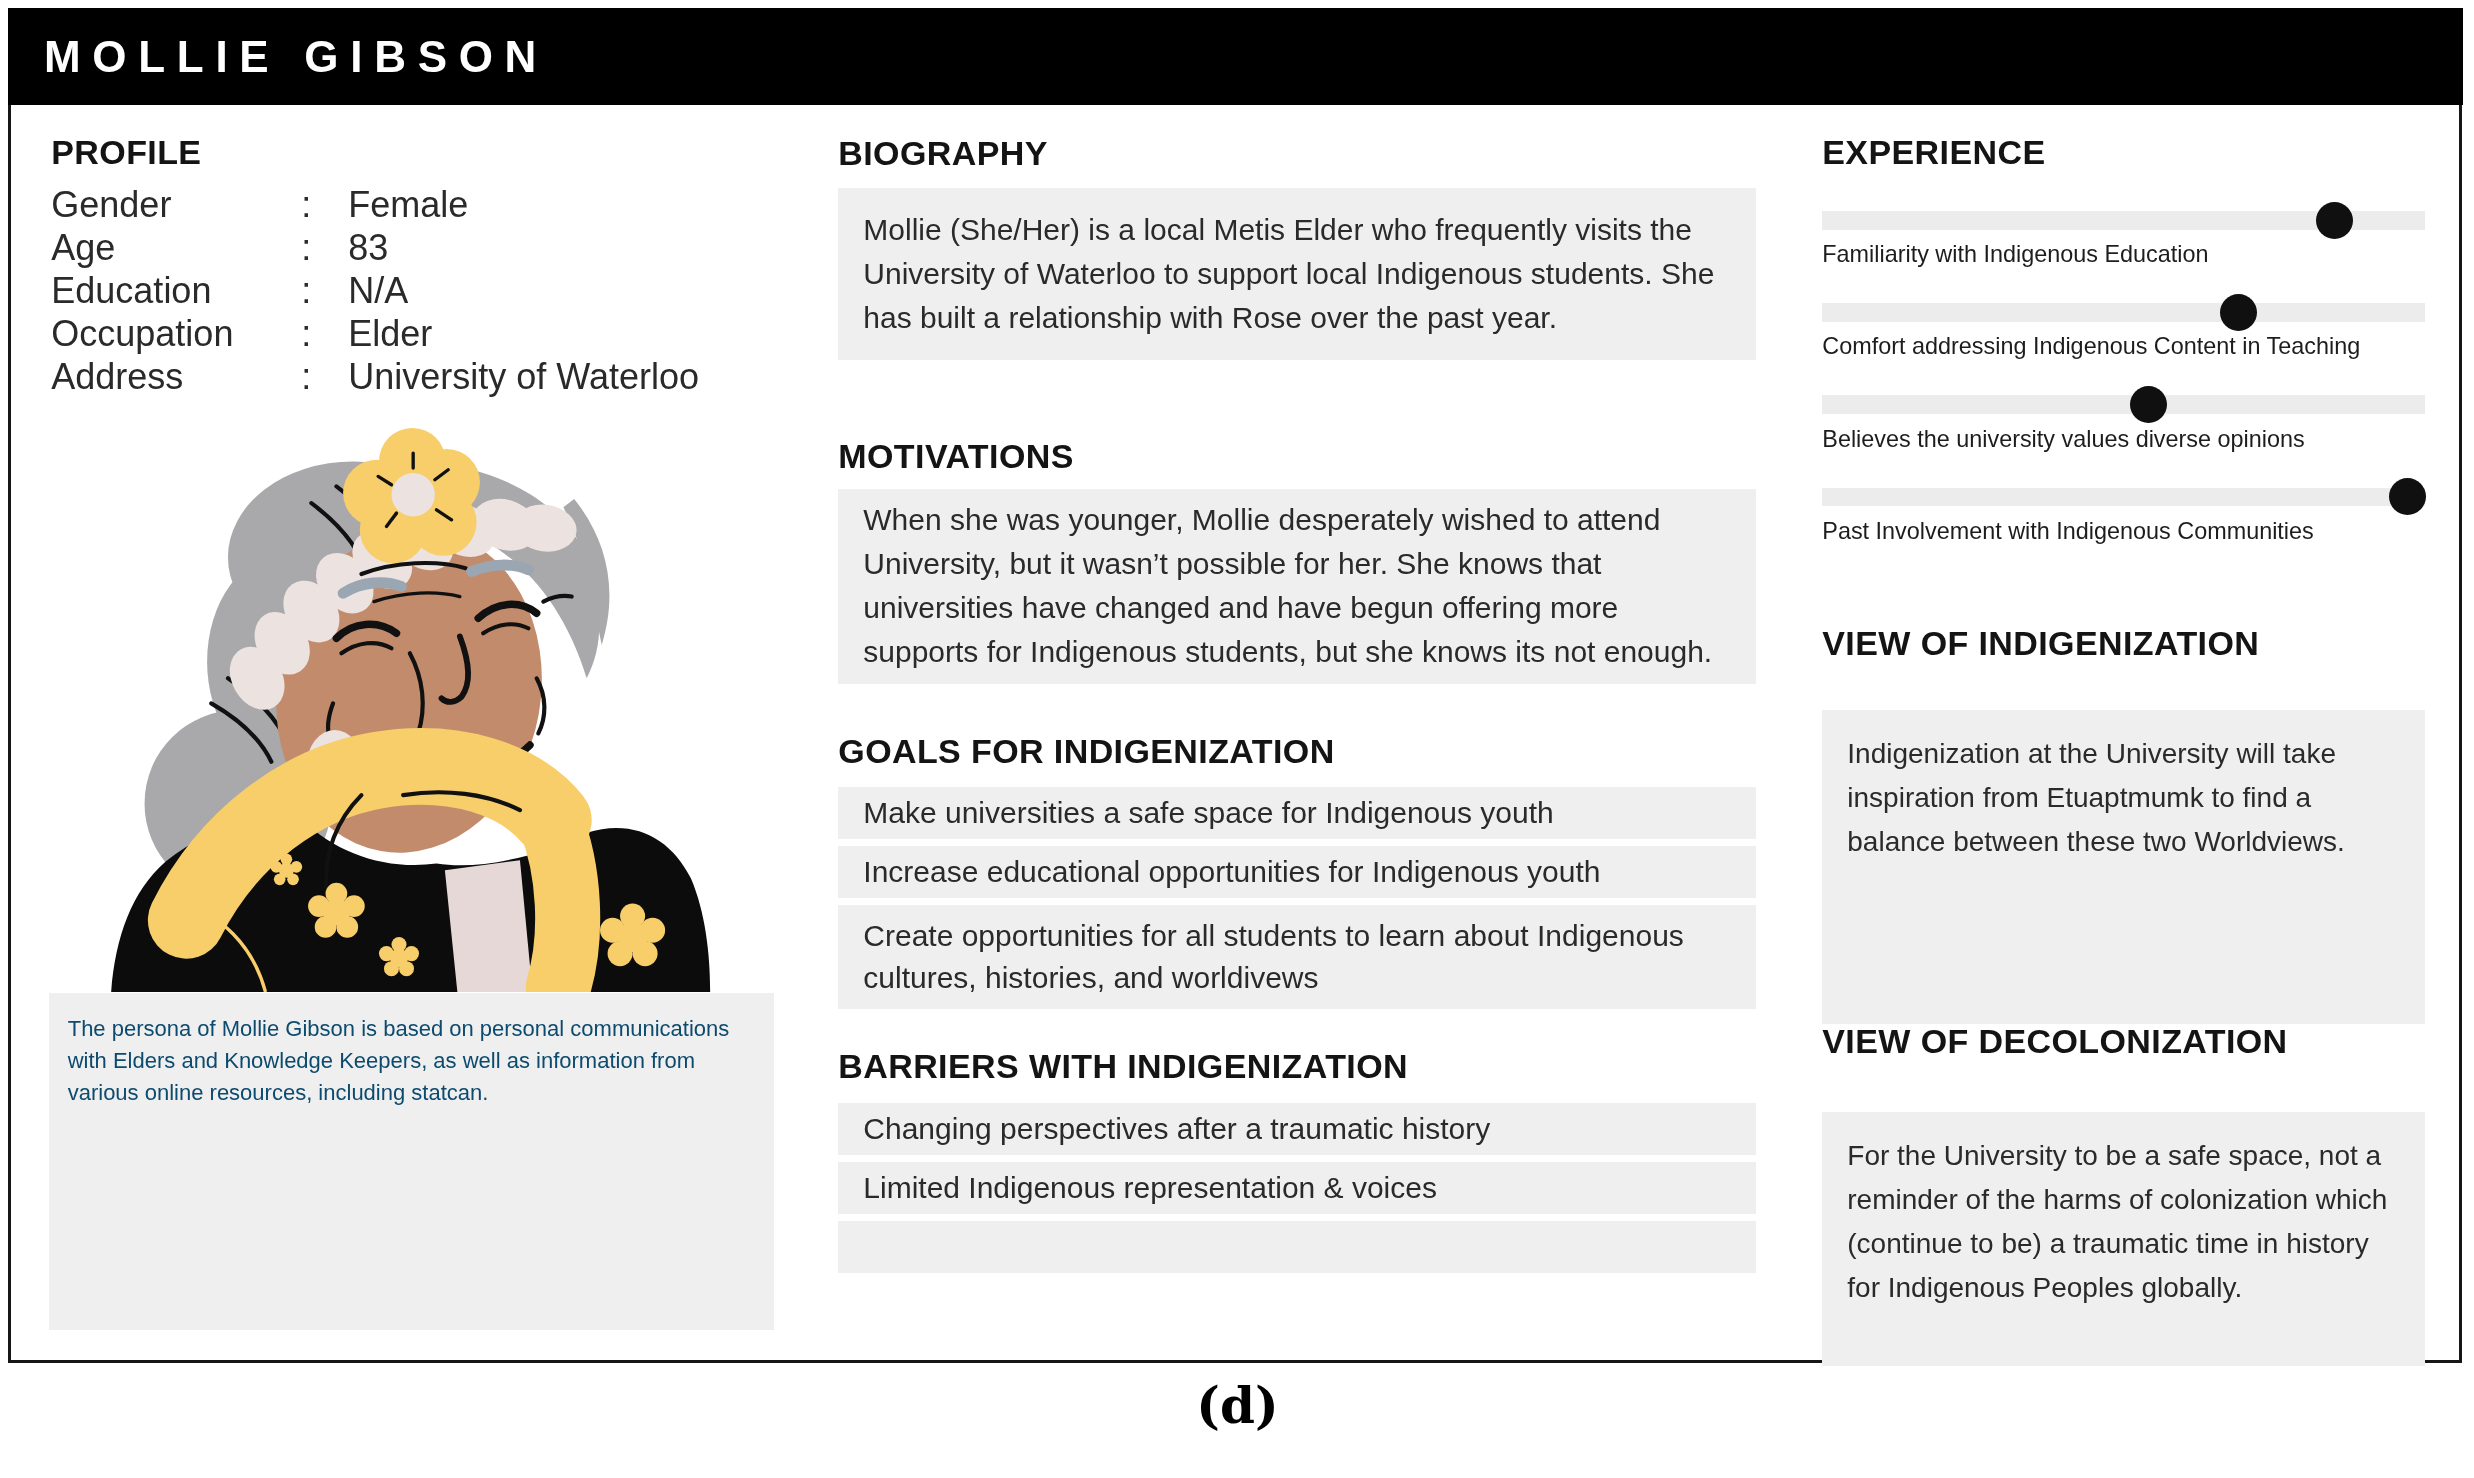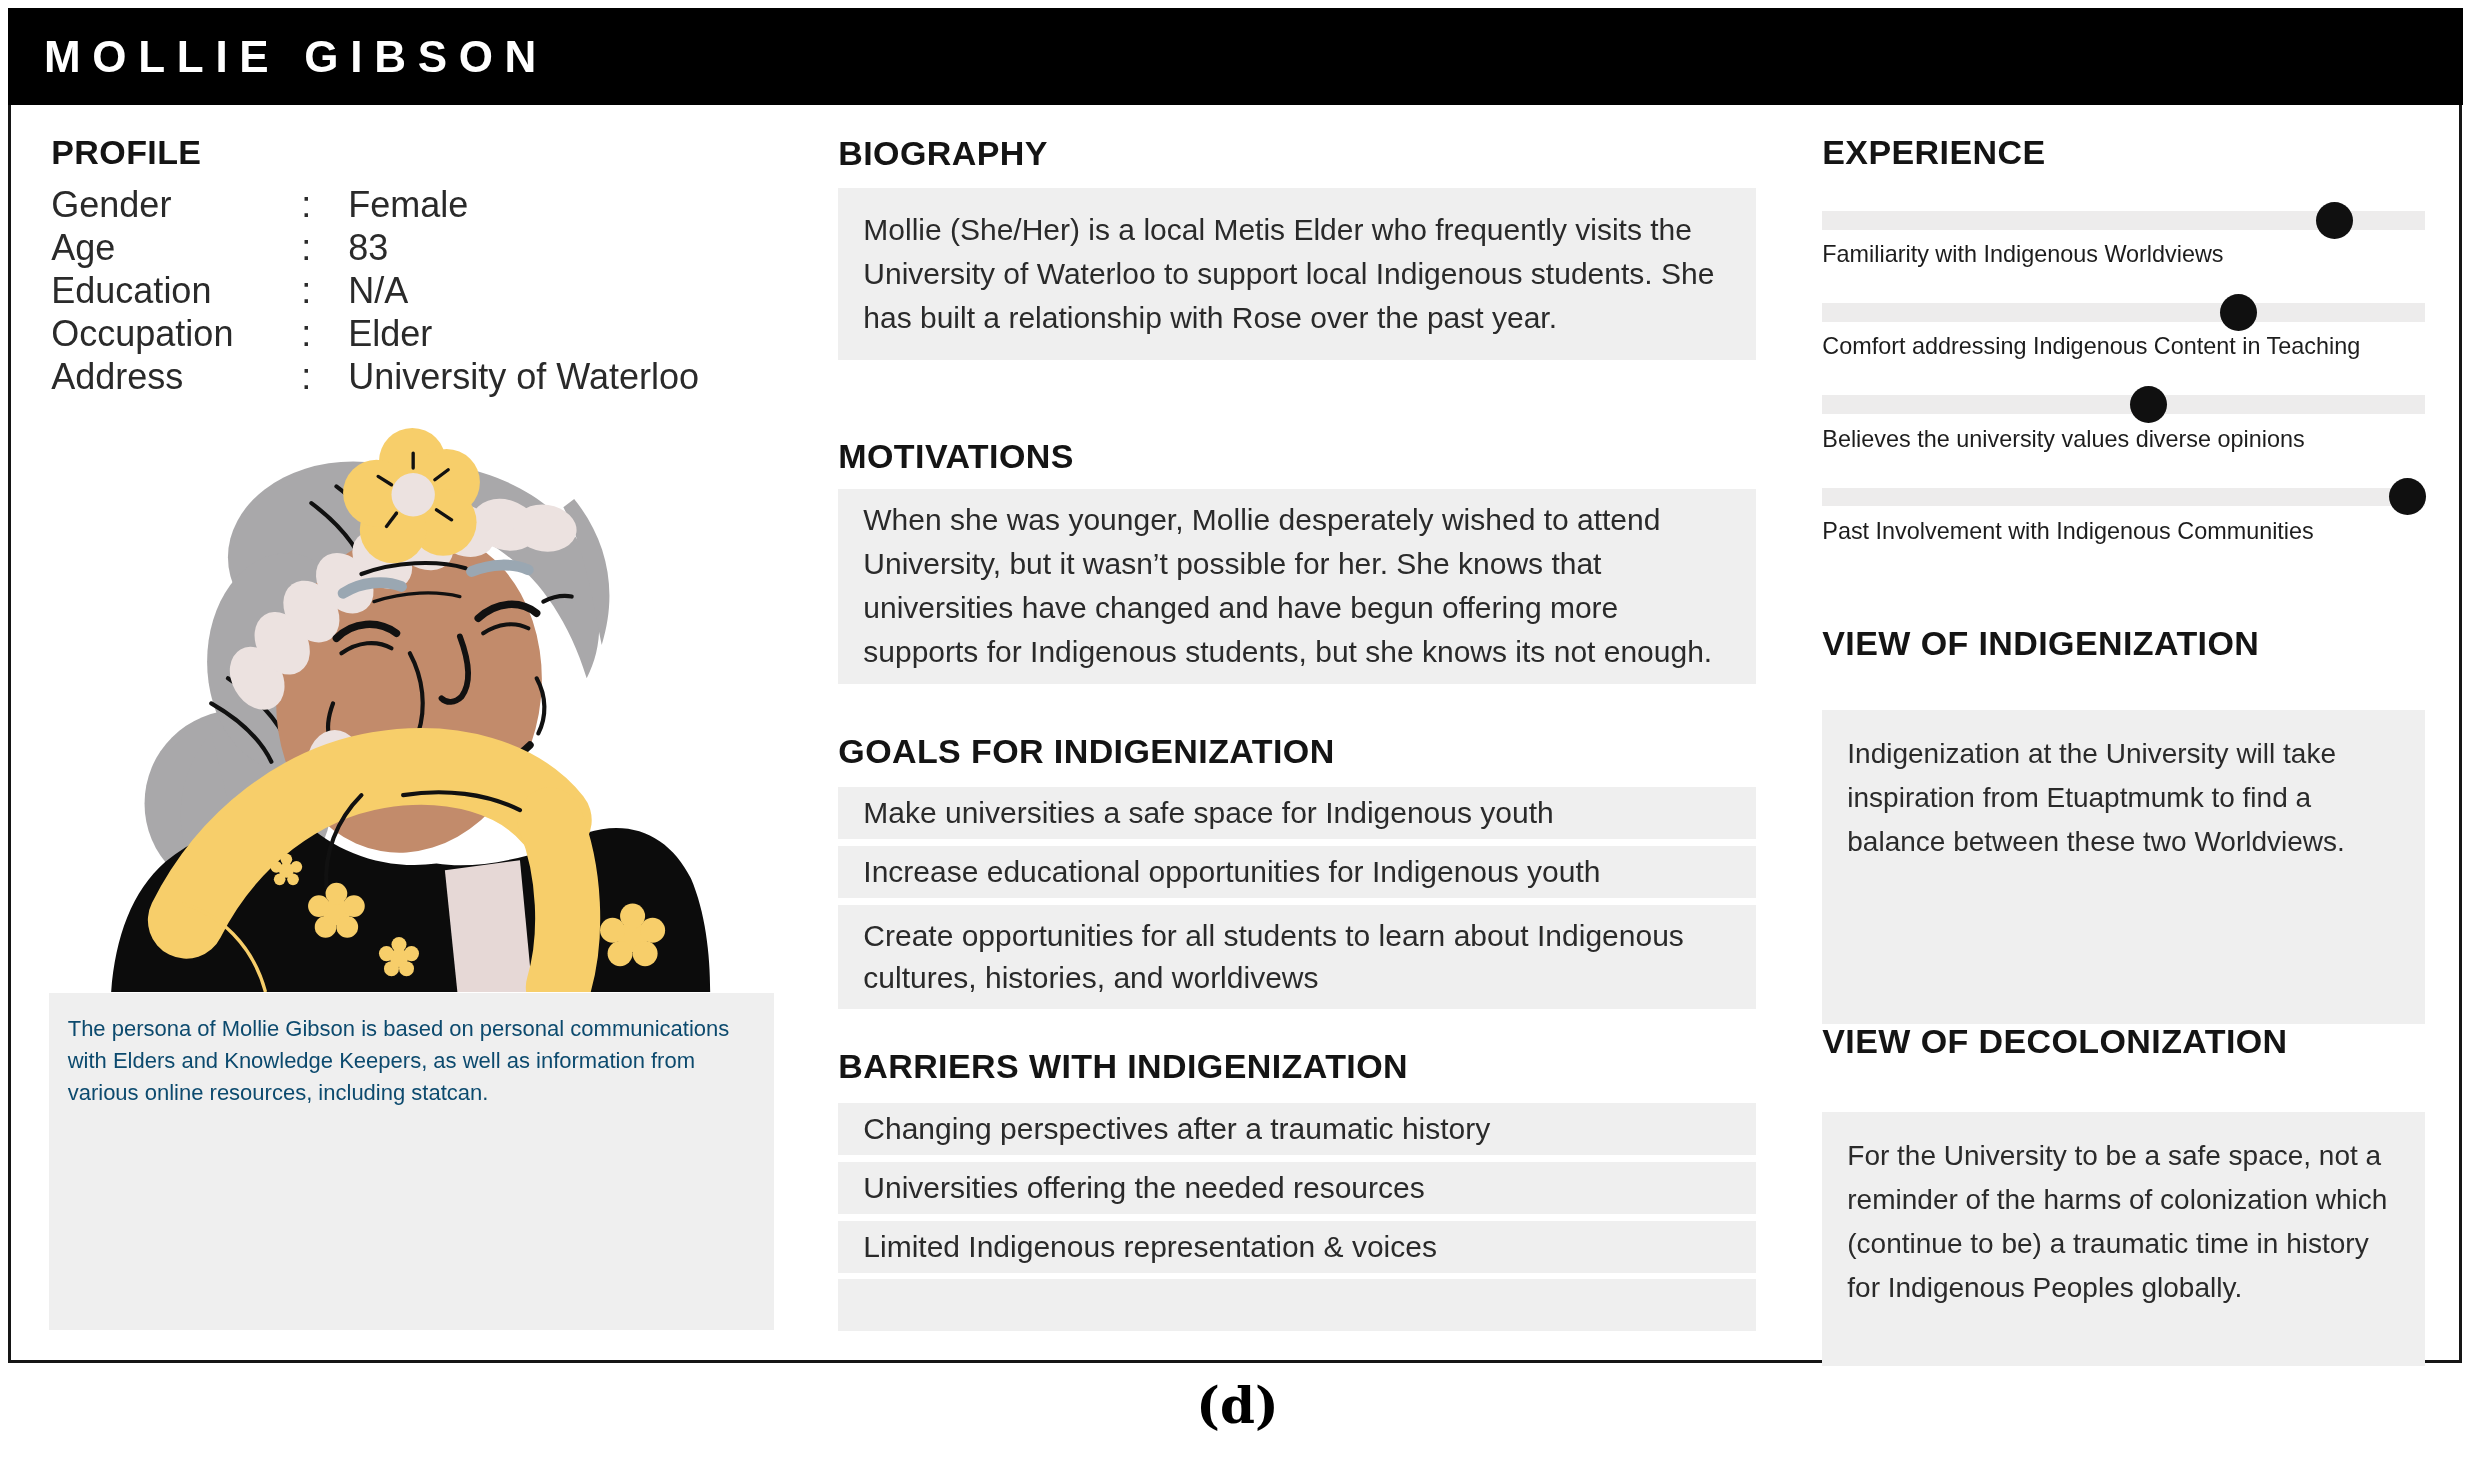--- a/index.html
+++ b/index.html
@@ -255,38 +255,35 @@
         <span>Create opportunities for all students to learn about Indigenous cultures, histories, and worldivews</span>
       </div>
   </div>
 
   <h2 class="sec" style="left:827px;top:1036px;">BARRIERS WITH INDIGENIZATION</h2>
   <div class="rowlist" style="top:1092px;">
     <div class="lrow">
         <span>Changing perspectives after a traumatic history</span>
       </div>
     <div class="lrow">
-        <span>Universities offering the needed resources</span>
-      </div>
-    <div class="lrow">
         <span>Limited Indigenous representation &amp; voices</span>
       </div>
     <div class="lrow empty">
         <span></span>
       </div>
   </div>
 
   <h2 class="sec rcol" style="top:122px;">EXPERIENCE</h2>
 
   <div class="sliders">
     <div class="slider-group">
       <div class="track">
         <div class="knob" style="left: calc(85% - 18.4px);"></div>
       </div>
-      <div class="slabel">Familiarity with Indigenous Worldviews</div>
+      <div class="slabel">Familiarity with Indigenous Education</div>
     </div>
     <div class="slider-group">
       <div class="track">
         <div class="knob" style="left: calc(69% - 18.4px);"></div>
       </div>
       <div class="slabel">Comfort addressing Indigenous Content in Teaching</div>
     </div>
     <div class="slider-group">
       <div class="track">
         <div class="knob" style="left: calc(54% - 18.4px);"></div>

